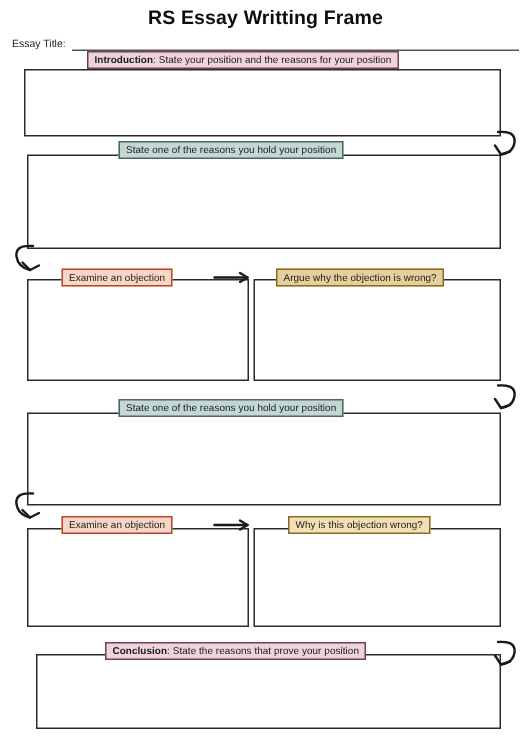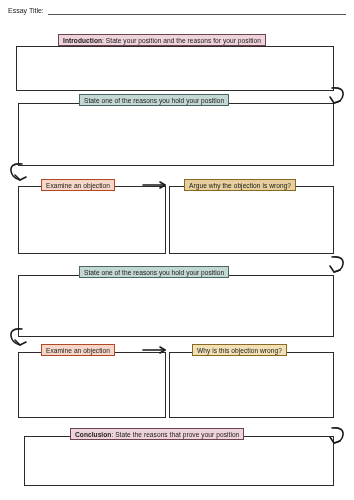--- a/index.html
+++ b/index.html
@@ -88,20 +88,21 @@
     height: 500px;
     z-index: 3;
     pointer-events: none;
   }
 </style>
 </head>
 <body>
 
 <div class="page">
 
+  <div class="doc-title">RS Essay Writting Frame</div>
 
   <div class="title-row">
     <span class="title-label">Essay Title:</span>
     <span class="title-rule"></span>
   </div>
 
   <svg class="flow" viewBox="0 0 354 500">
     <g fill="none" stroke="#1a1a1a" stroke-width="1.6" stroke-linecap="round" stroke-linejoin="round">
 
       <path d="M332 84 q12 -1 11 7 q-1 7 -9 8"></path>

